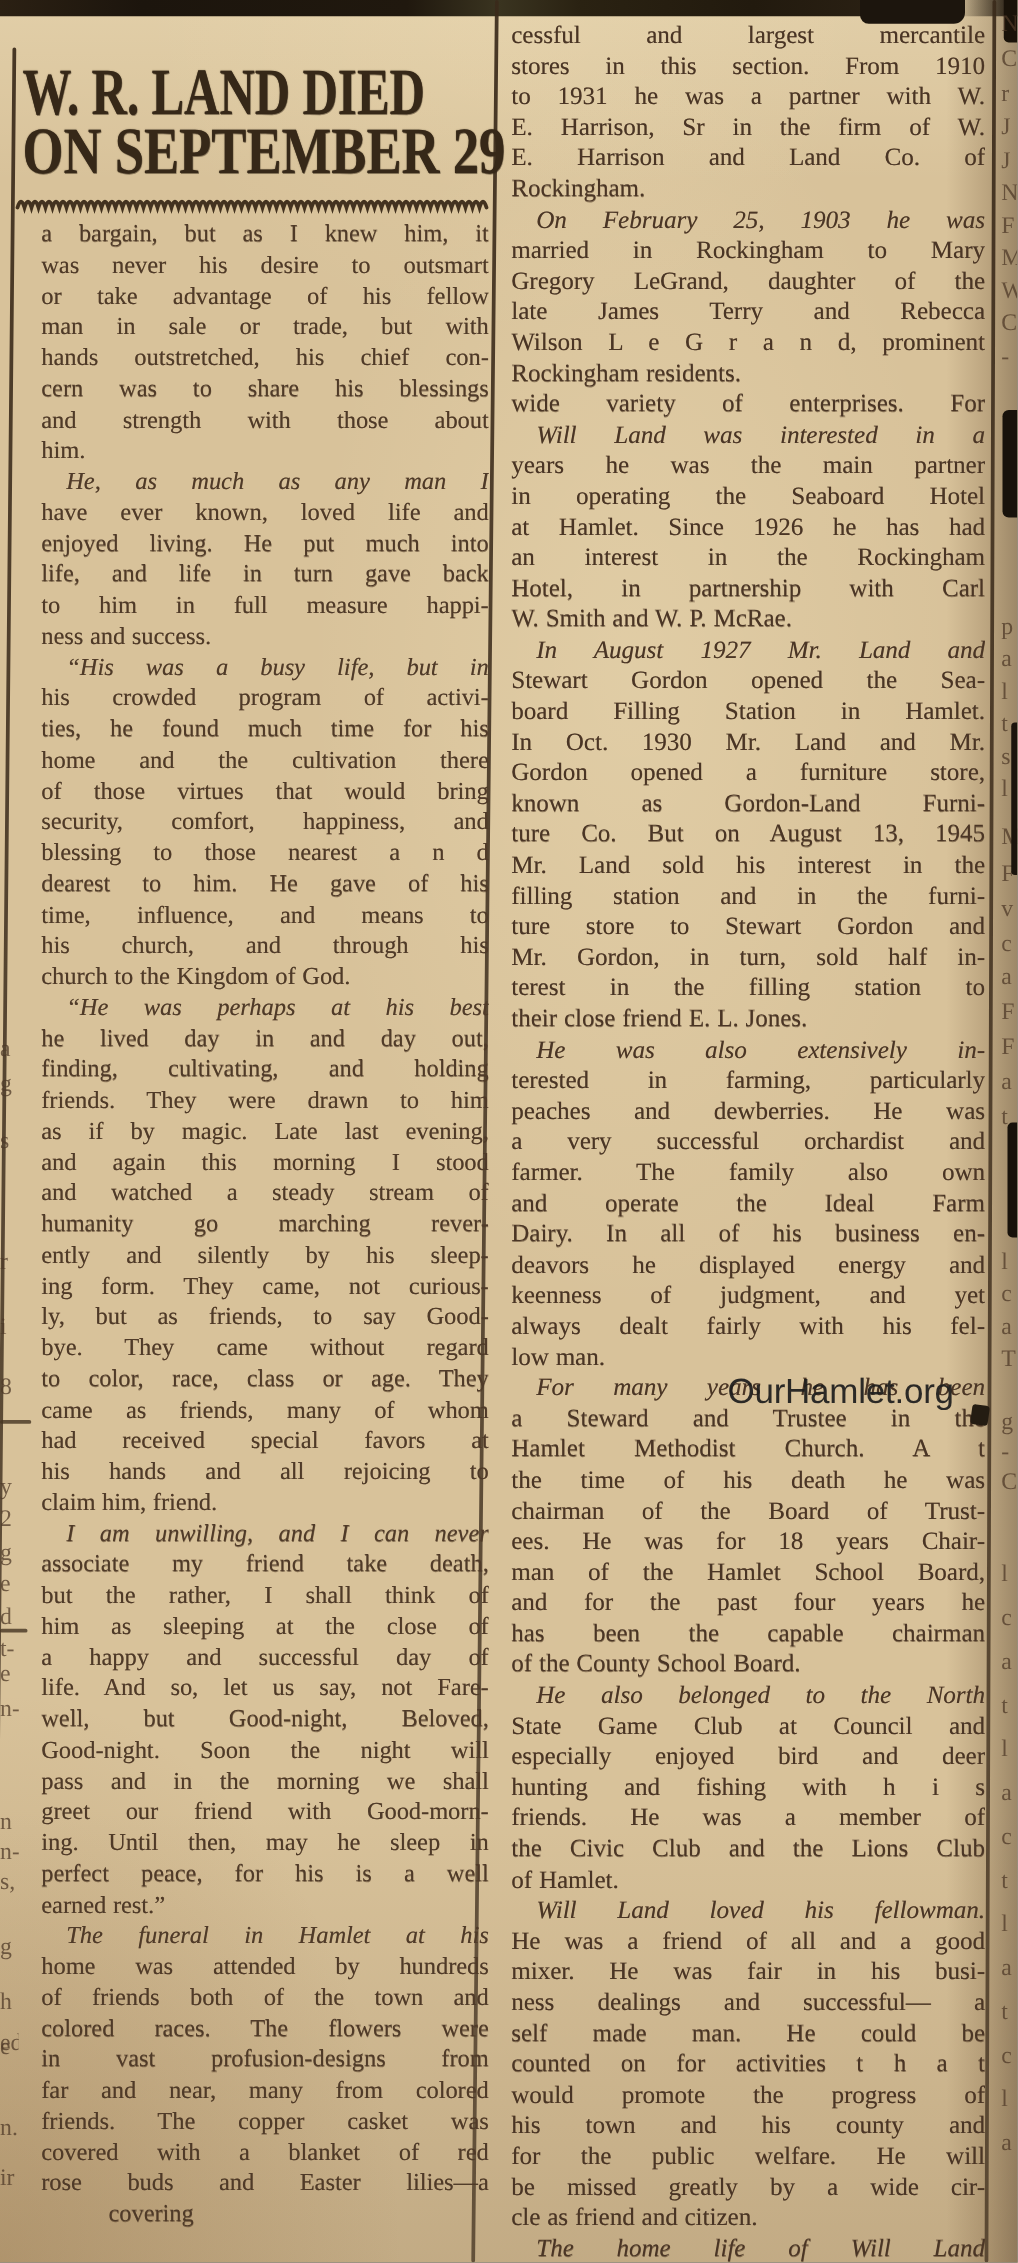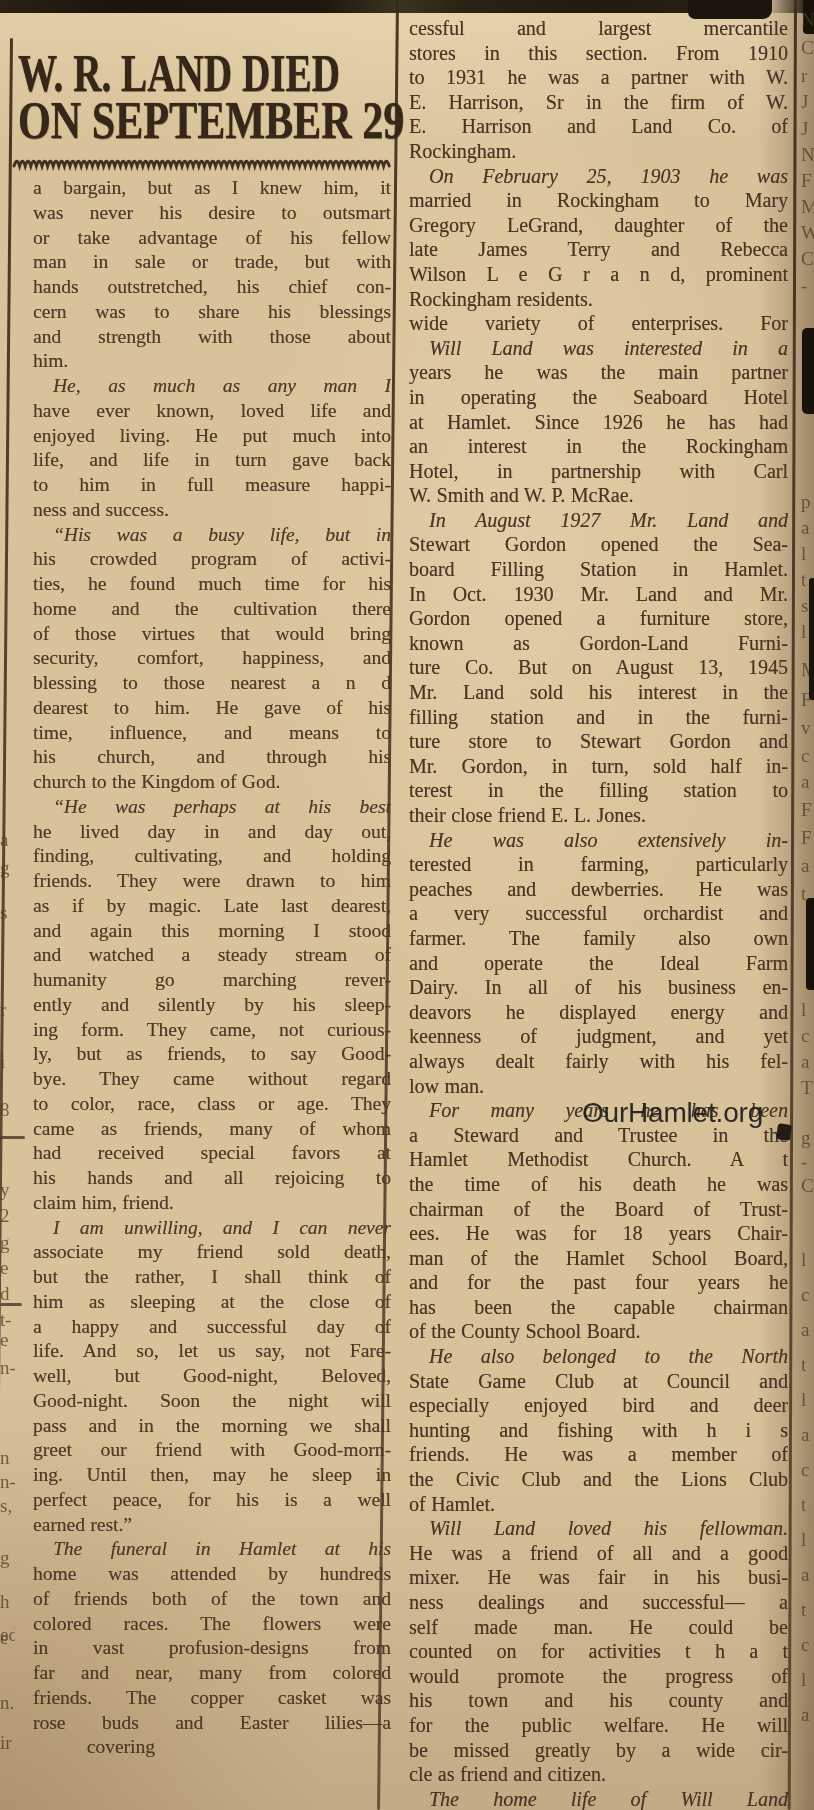--- a/index.html
+++ b/index.html
@@ -121,53 +121,54 @@
       <div class="line">security, comfort, happiness, and</div>
       <div class="line">blessing to those nearest a n d</div>
       <div class="line">dearest to him. He gave of his</div>
       <div class="line">time, influence, and means to</div>
       <div class="line">his church, and through his</div>
       <div class="line last">church to the Kingdom of God.</div>
       <div class="line indent">“He was perhaps at his best</div>
       <div class="line">he lived day in and day out,</div>
       <div class="line">finding, cultivating, and holding</div>
       <div class="line">friends. They were drawn to him</div>
-      <div class="line">as if by magic. Late last dearest,</div>
+      <div class="line">as if by magic. Late last evening,</div>
       <div class="line">and again this morning I stood</div>
       <div class="line">and watched a steady stream of</div>
       <div class="line">humanity go marching rever-</div>
       <div class="line">ently and silently by his sleep-</div>
       <div class="line">ing form. They came, not curious-</div>
       <div class="line">ly, but as friends, to say Good-</div>
       <div class="line">bye. They came without regard</div>
       <div class="line">to color, race, class or age. They</div>
       <div class="line">came as friends, many of whom</div>
       <div class="line">had received special favors at</div>
       <div class="line">his hands and all rejoicing to</div>
       <div class="line last">claim him, friend.</div>
       <div class="line indent">I am unwilling, and I can never</div>
-      <div class="line">associate my friend sold death,</div>
+      <div class="line">associate my friend take death,</div>
       <div class="line">but the rather, I shall think of</div>
       <div class="line">him as sleeping at the close of</div>
       <div class="line">a happy and successful day of</div>
       <div class="line">life. And so, let us say, not Fare-</div>
       <div class="line">well, but Good-night, Beloved,</div>
       <div class="line">Good-night. Soon the night will</div>
       <div class="line">pass and in the morning we shall</div>
       <div class="line">greet our friend with Good-morn-</div>
       <div class="line">ing. Until then, may he sleep in</div>
       <div class="line">perfect peace, for his is a well</div>
       <div class="line last">earned rest.”</div>
       <div class="line indent">The funeral in Hamlet at his</div>
       <div class="line">home was attended by hundreds</div>
       <div class="line">of friends both of the town and</div>
       <div class="line">colored races. The flowers were</div>
       <div class="line">in vast profusion-designs from</div>
       <div class="line">far and near, many from colored</div>
       <div class="line">friends. The copper casket was</div>
+      <div class="line">covered with a blanket of red</div>
       <div class="line">rose buds and Easter lilies—a</div>
       <div class="line last">&nbsp;&nbsp;&nbsp;&nbsp;&nbsp;&nbsp;&nbsp;&nbsp;&nbsp;&nbsp;covering</div>
     </div>
   <div class="col col2" id="col2">
       <div class="line">cessful and largest mercantile</div>
       <div class="line">stores in this section. From 1910</div>
       <div class="line">to 1931 he was a partner with W.</div>
       <div class="line">E. Harrison, Sr in the firm of W.</div>
       <div class="line">E. Harrison and Land Co. of</div>
       <div class="line last">Rockingham.</div>

